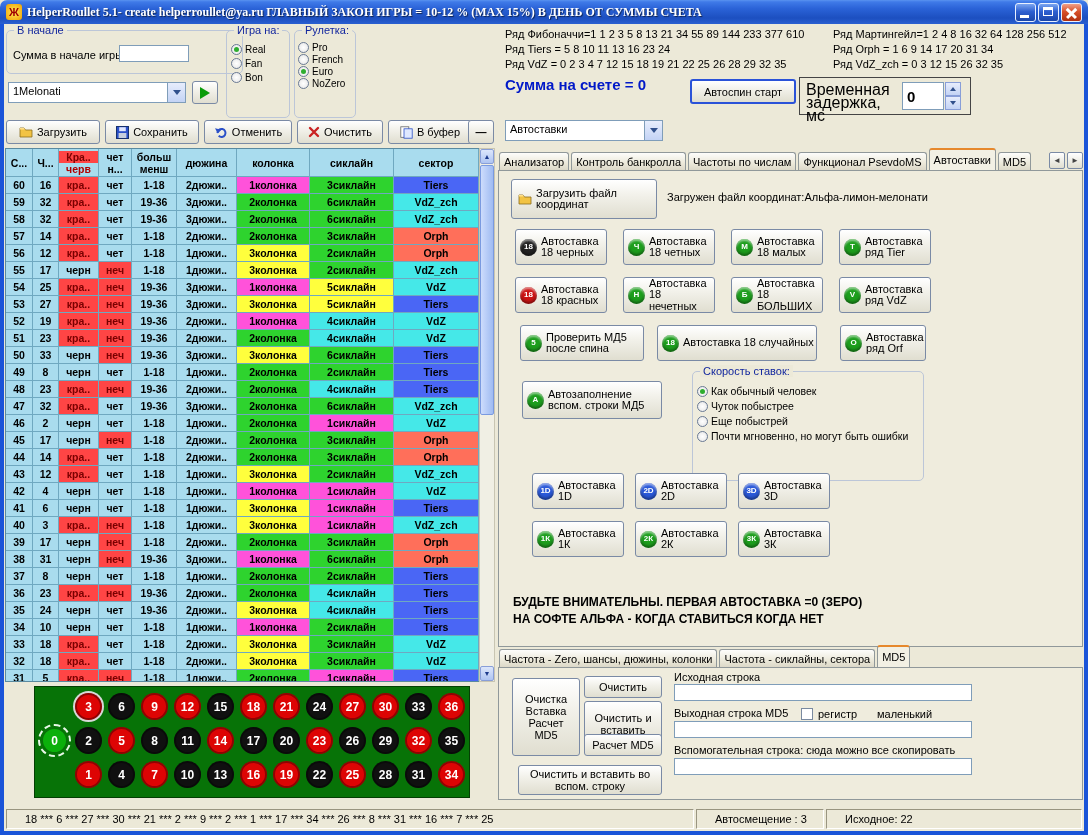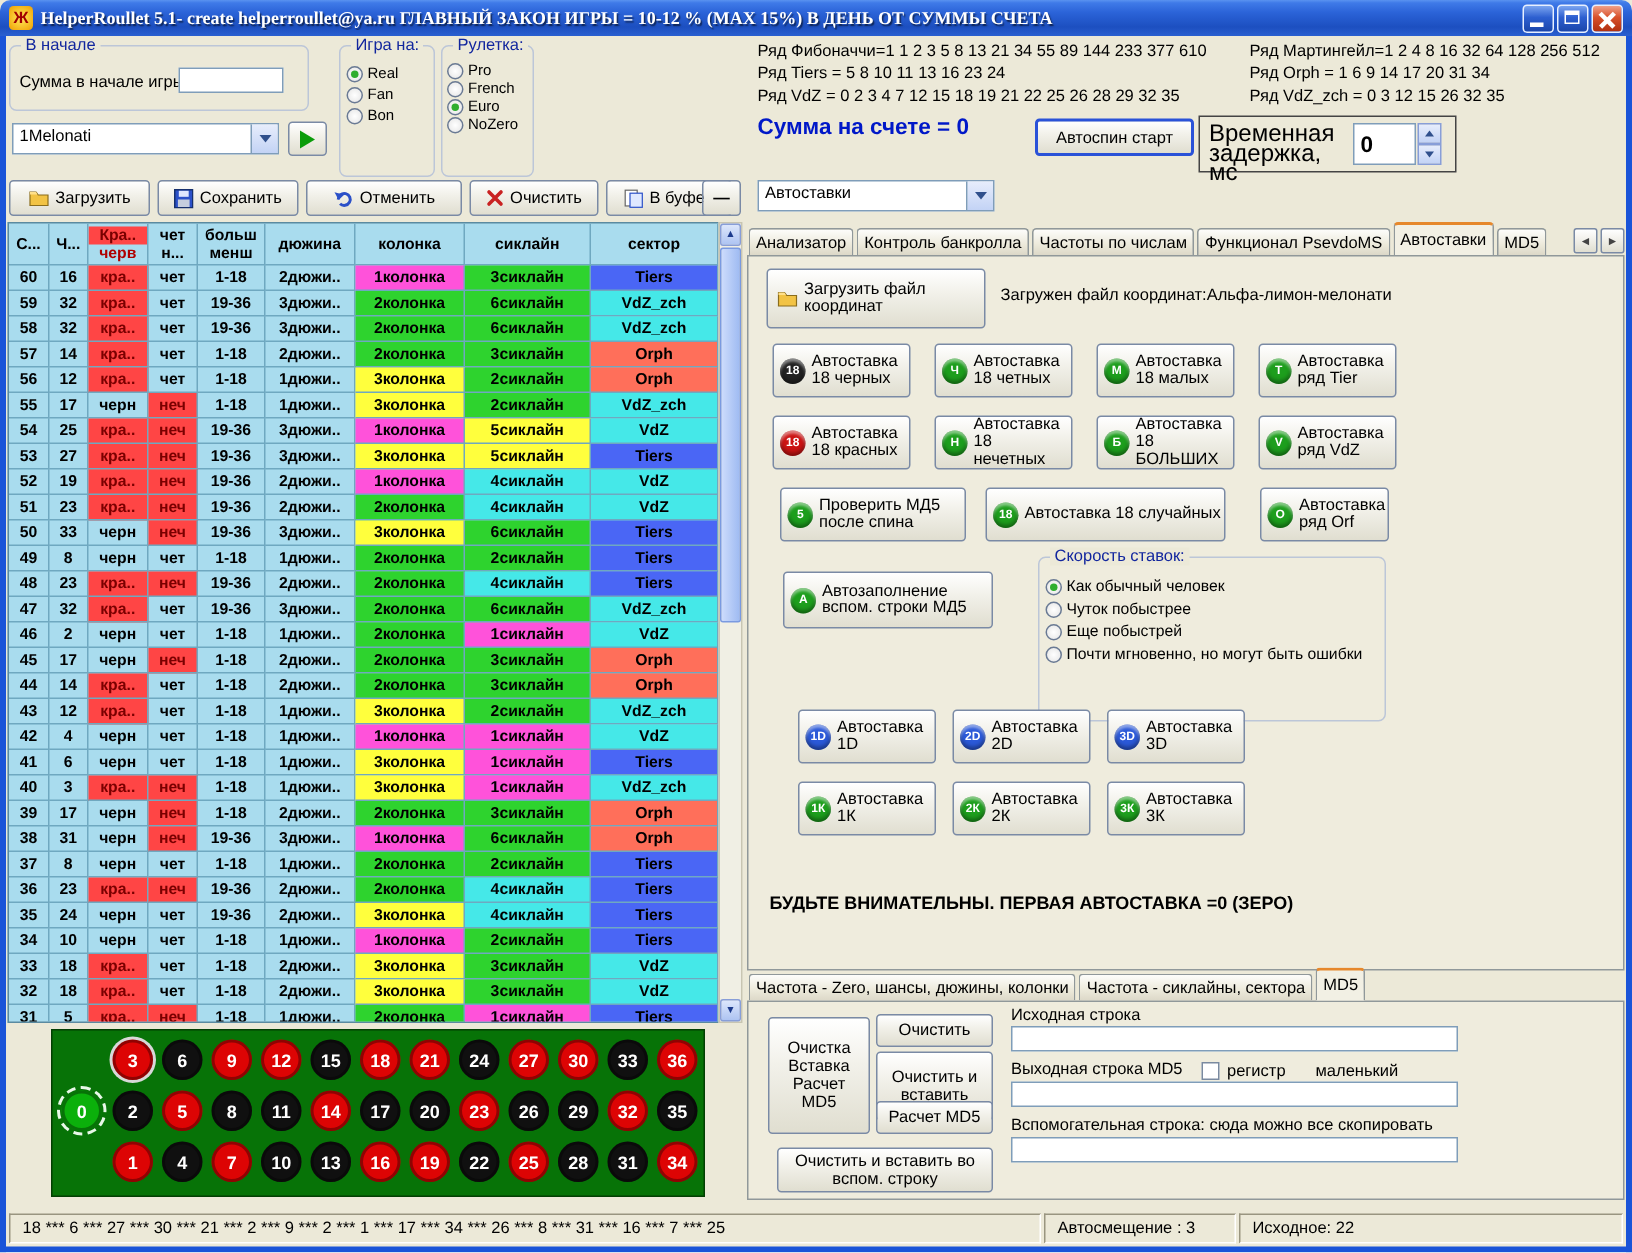--- a/index.html
+++ b/index.html
@@ -32,34 +32,34 @@
   .radio.sel::after{content:"";position:absolute;left:2px;top:2px;width:5px;height:5px;border-radius:50%;background:#2fae2f;}
   .radio-label{font-size:10px;white-space:nowrap;}
   .combo{position:absolute;background:#fff;border:1px solid #7f9db9;display:flex;align-items:stretch;box-sizing:border-box;}
   .combo-val{flex:1;padding:2px 4px;font-size:11px;white-space:nowrap;overflow:hidden;}
   .combo-btn{width:17px;background:linear-gradient(#e7edfc,#c3d3f5);border-left:1px solid #7f9db9;display:flex;align-items:center;justify-content:center;}
   .arr-down{width:0;height:0;border:4px solid transparent;border-top:5px solid #30508c;margin-top:4px;}
   .txt{border:1px solid #7f9db9;font:11px "Liberation Sans",sans-serif;padding:1px 3px;background:#fff;box-sizing:content-box;}
   .chk{position:absolute;width:12px;height:12px;background:#fff;border:1px solid #7a8aa0;box-sizing:border-box;}
   
   #left-panel{position:absolute;left:0;top:0;width:493px;height:781px;}
-  #grp-start{left:2px;top:6px;width:200px;height:44px;}
+  #grp-start{left:2px;top:6px;width:237px;height:44px;}
   #sum-label{position:absolute;left:6px;top:18px;font-size:11px;}
   #sum-input{position:absolute;left:112px;top:14px;width:62px;height:13px;}
   #combo-profile{left:4px;top:58px;width:178px;height:21px;}
   #btn-play{position:absolute;left:188px;top:57px;width:26px;height:23px;}
   .play-tri{width:0;height:0;border-left:10px solid #0a9c0a;border-top:6px solid transparent;border-bottom:6px solid transparent;}
   #grp-game{left:222px;top:6px;width:64px;height:88px;}
   #grp-roulette{left:290px;top:6px;width:62px;height:88px;}
   #grp-roulette .radio-row{margin:1px 3px;}
   #grp-type{left:356px;top:6px;width:48px;height:88px;}
   #toolbar{position:absolute;left:2px;top:96px;display:flex;gap:5px;}
   .tb-btn{height:24px;padding:0 4px;}
   #toolbar .tb-btn:nth-child(1){width:94px;} #toolbar .tb-btn:nth-child(2){width:94px;}
-  #toolbar .tb-btn:nth-child(3){width:104px;} #toolbar .tb-btn:nth-child(4){width:86px;}
+  #toolbar .tb-btn:nth-child(3){width:88px;} #toolbar .tb-btn:nth-child(4){width:86px;}
   #toolbar .tb-btn:nth-child(5){width:84px;}
   .tb-ic{display:flex;align-items:center;}
   #btn-minus{position:absolute;left:464px;top:96px;width:26px;height:24px;font-weight:bold;}
   
   #table{position:absolute;left:1px;top:124px;width:473px;height:532px;overflow:hidden;background:#a9dcee;border:1px solid #5a8aa0;box-sizing:content-box;}
   .thead,.trow{display:grid;grid-template-columns:27px 26px 40px 33px 45px 60px 73px 84px 85px;}
   .th{height:28px;border-right:1px solid #6fa8c0;border-bottom:1px solid #6fa8c0;display:flex;flex-direction:column;align-items:center;justify-content:center;font-weight:bold;font-size:10.5px;line-height:12px;box-sizing:border-box;overflow:hidden;}
   .th-l{width:100%;text-align:center;}
   .red-top{background:#ff4545;color:#7a0000;}
   .red-txt{color:#b00000;}
@@ -128,21 +128,21 @@
   #src-input{position:absolute;left:175px;top:16px;width:290px;height:13px;}
   #out-label{position:absolute;left:175px;top:39px;font-size:11px;}
   #reg-chk{left:302px;top:40px;}
   #reg-label{position:absolute;left:319px;top:40px;font-size:11px;}
   #small-label{position:absolute;left:378px;top:40px;font-size:11px;}
   #out-input{position:absolute;left:175px;top:53px;width:290px;height:13px;}
   #aux-label{position:absolute;left:175px;top:76px;font-size:11px;}
   #aux-input{position:absolute;left:175px;top:90px;width:290px;height:13px;}
   
   #statusbar{position:absolute;left:4px;top:805px;width:1080px;height:26px;background:#ece9d8;display:flex;align-items:center;box-sizing:border-box;padding:2px 2px 0 2px;gap:2px;}
-  .seg{height:20px;border:1px solid;border-color:#999580 #fff #fff #999580;display:flex;align-items:center;padding:0 8px;font-size:11px;white-space:nowrap;overflow:hidden;box-sizing:border-box;}
+  .seg{height:20px;border:1px solid;border-color:#999580 #fff #fff #999580;display:flex;align-items:center;padding:0 18px;font-size:11px;white-space:nowrap;overflow:hidden;box-sizing:border-box;}
   #seg-hist{width:688px;} #seg-shift{width:128px;} #seg-src{flex:1;}
 </style>
 </head>
 <body>
 
 <div id="window">
   <div id="titlebar">
     <div id="app-icon">Ж</div>
     <div class="title-text">HelperRoullet 5.1- create helperroullet@ya.ru ГЛАВНЫЙ ЗАКОН ИГРЫ = 10-12 % (MAX 15%) В ДЕНЬ ОТ СУММЫ СЧЕТА</div>
     <div class="tb-controls">
@@ -841,20 +841,21 @@
               <span class="coin" style="background: rgb(29, 158, 29);">2К</span>
               <span class="bet-label">Автоставка 2К</span>
             </button>
             <button class="btn bet-btn">
               <span class="coin" style="background: rgb(29, 158, 29);">3К</span>
               <span class="bet-label">Автоставка 3К</span>
             </button>
           </div>
 
         <div id="warn1">БУДЬТЕ ВНИМАТЕЛЬНЫ. ПЕРВАЯ АВТОСТАВКА =0 (ЗЕРО)</div>
+        <div id="warn2">НА СОФТЕ АЛЬФА - КОГДА СТАВИТЬСЯ КОГДА НЕТ</div>
       </div>
 
       <div class="tabstrip" id="bottom-tabs">
           <div class="tab">Частота - Zero, шансы, дюжины, колонки</div>
           <div class="tab">Частота - сиклайны, сектора</div>
           <div class="tab active">MD5</div>
         </div>
 
       <div id="bottom-panel">
         <button id="btn-md5-big" class="btn">Очистка Вставка Расчет MD5</button>

